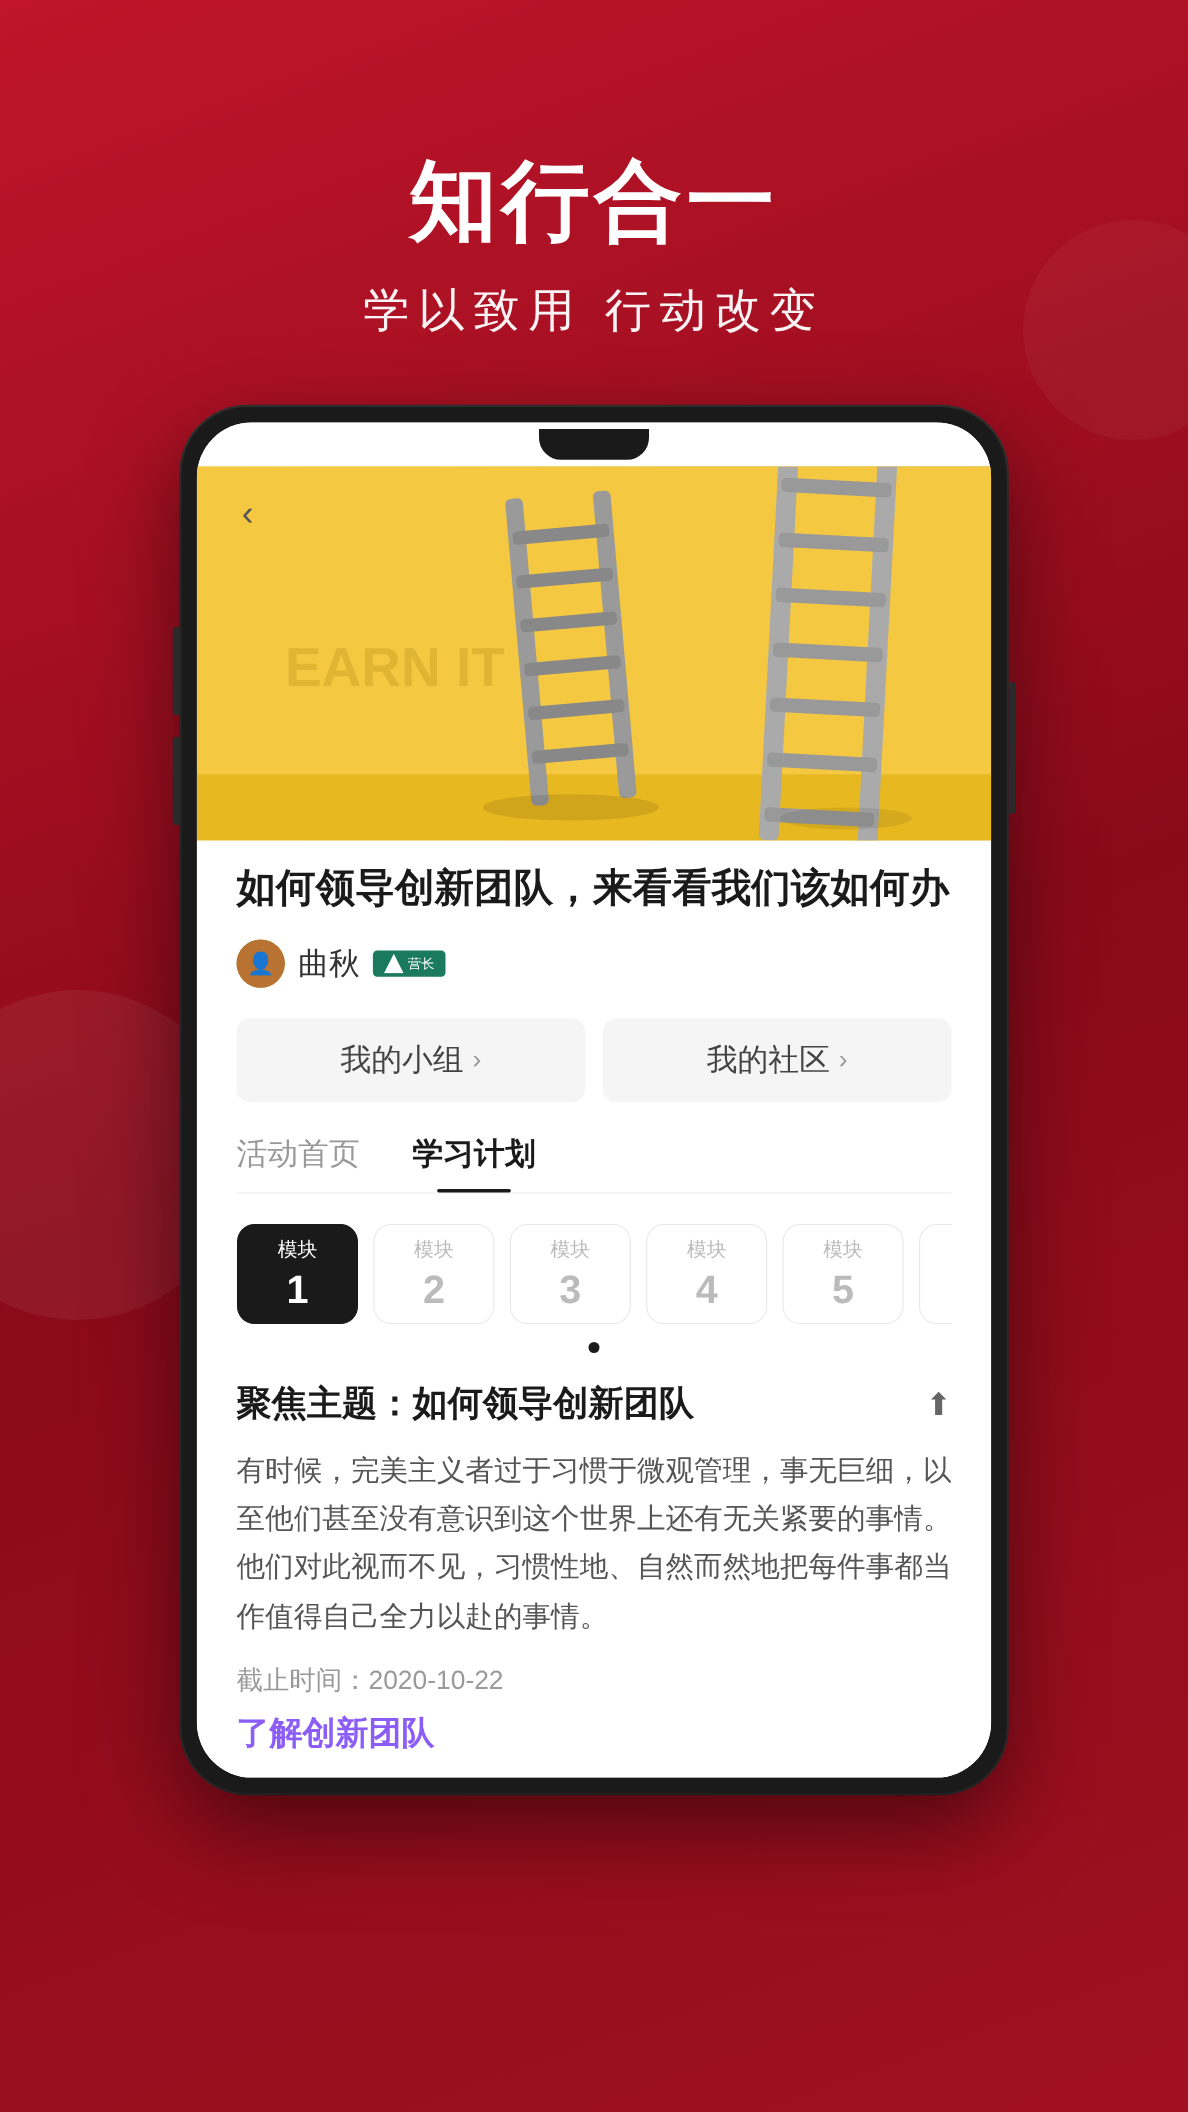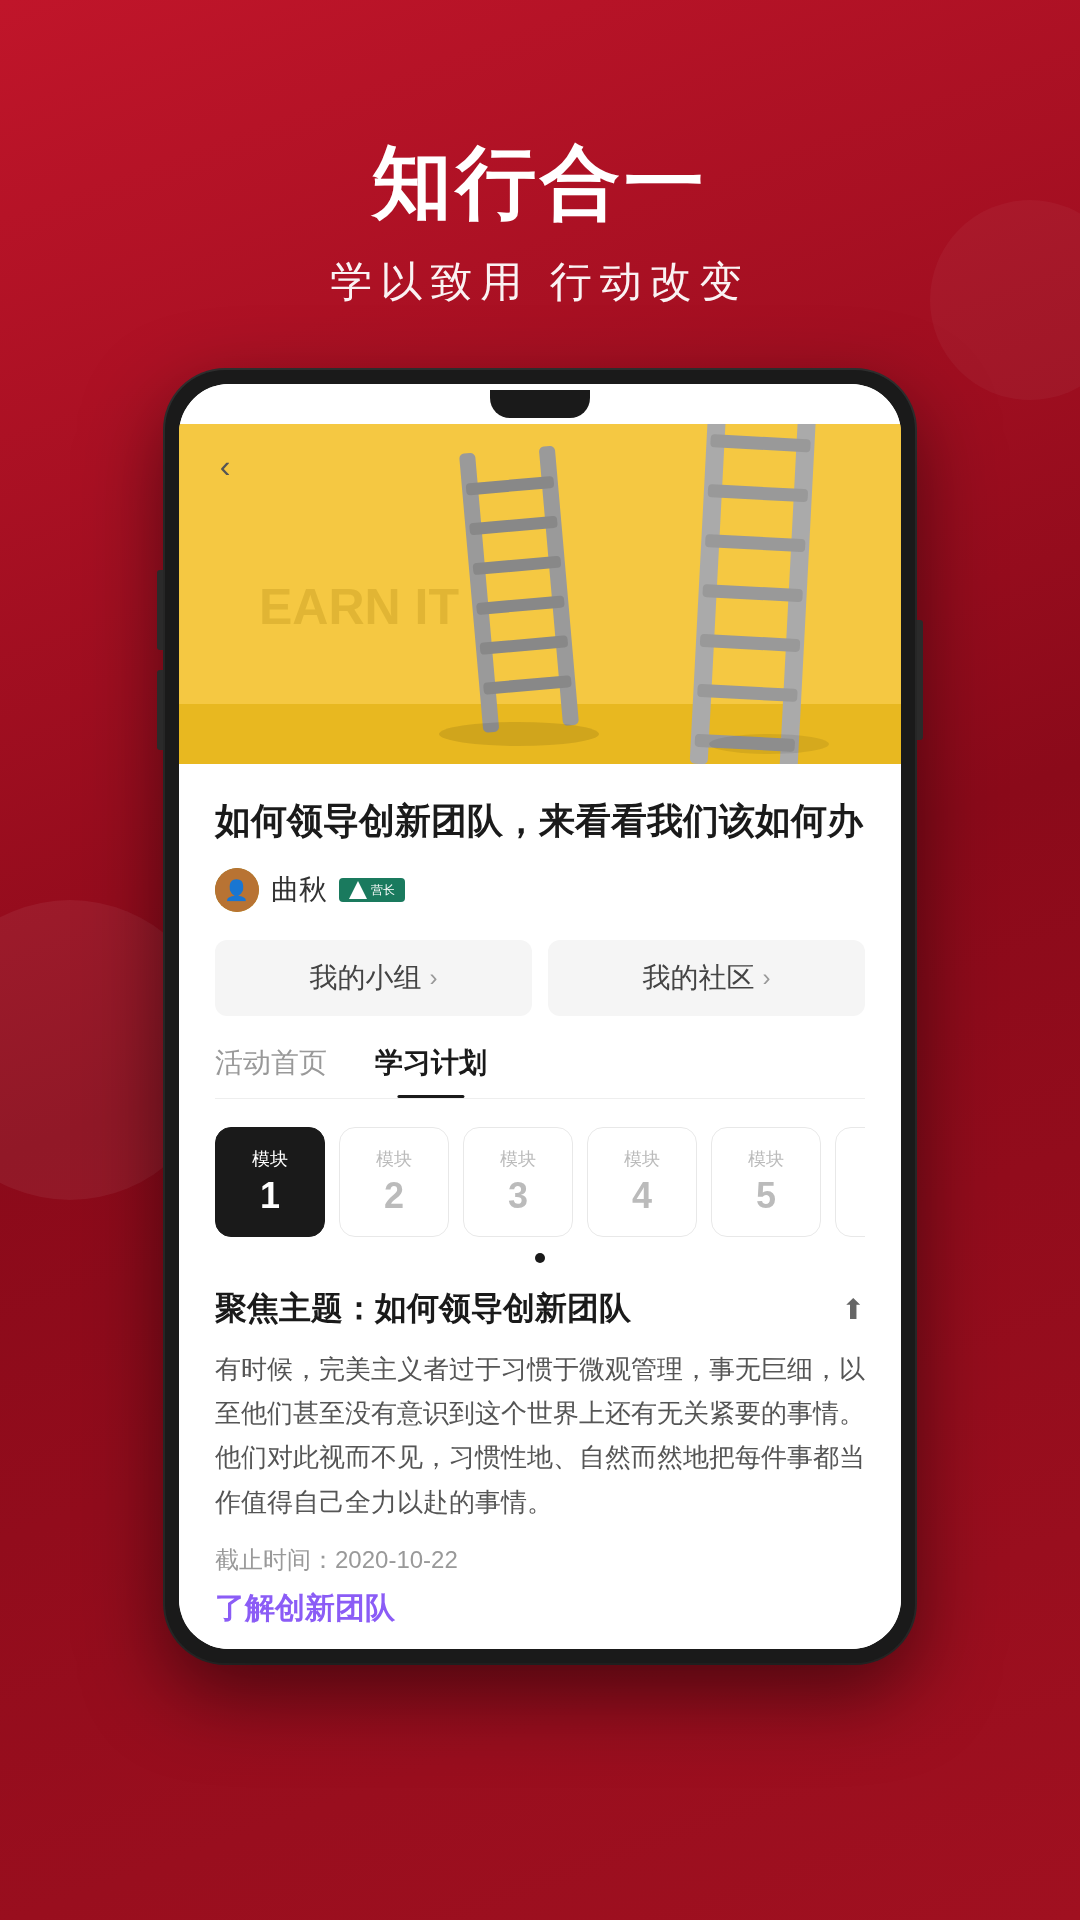--- a/index.html
+++ b/index.html
@@ -123,21 +123,21 @@
     }
     .back-chevron {
       color: #555;
       font-size: 32px;
       line-height: 1;
     }
 
     
     .content-area {
       background: #fff;
-      padding: 30px 36px 0 36px;
+      padding: 16px 36px 0 36px;
     }
 
     .article-title {
       font-size: 36px;
       font-weight: 700;
       color: #1a1a1a;
       line-height: 1.5;
       margin-bottom: 20px;
     }
 
@@ -248,21 +248,21 @@
 
     
     .modules-row {
       display: flex;
       gap: 14px;
       margin-bottom: 16px;
       overflow-x: auto;
     }
     .module-block {
       width: 110px;
-      height: 110px;
+      height: 91px;
       border-radius: 16px;
       display: flex;
       flex-direction: column;
       align-items: center;
       justify-content: center;
       font-size: 22px;
       flex-shrink: 0;
       border: 1px solid #e8e8e8;
       color: #bbb;
       gap: 4px;

